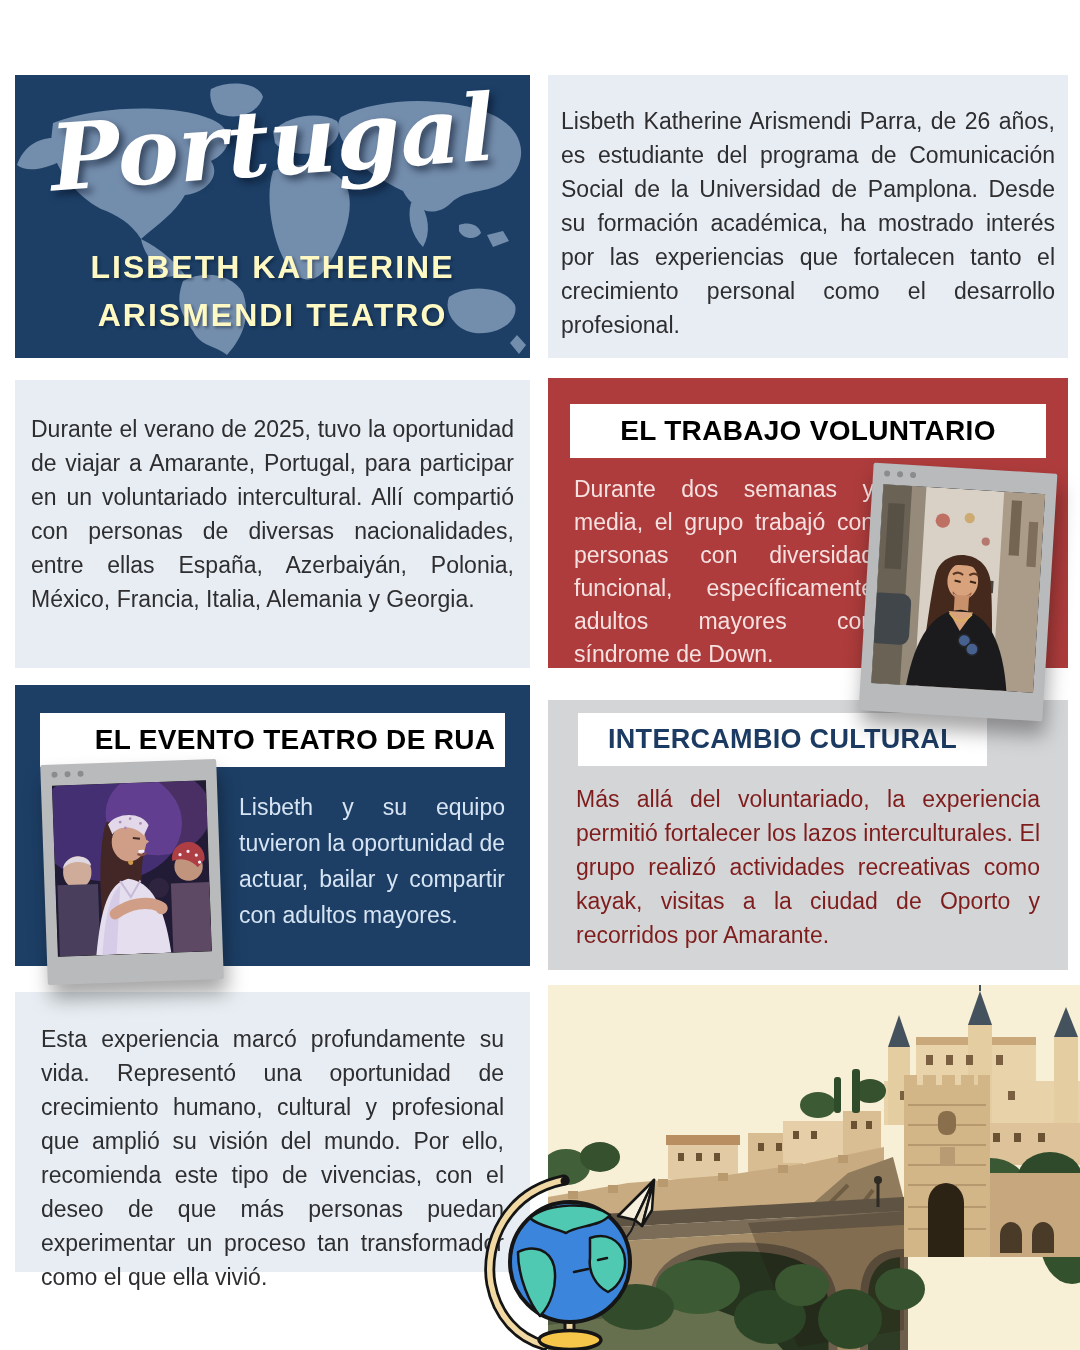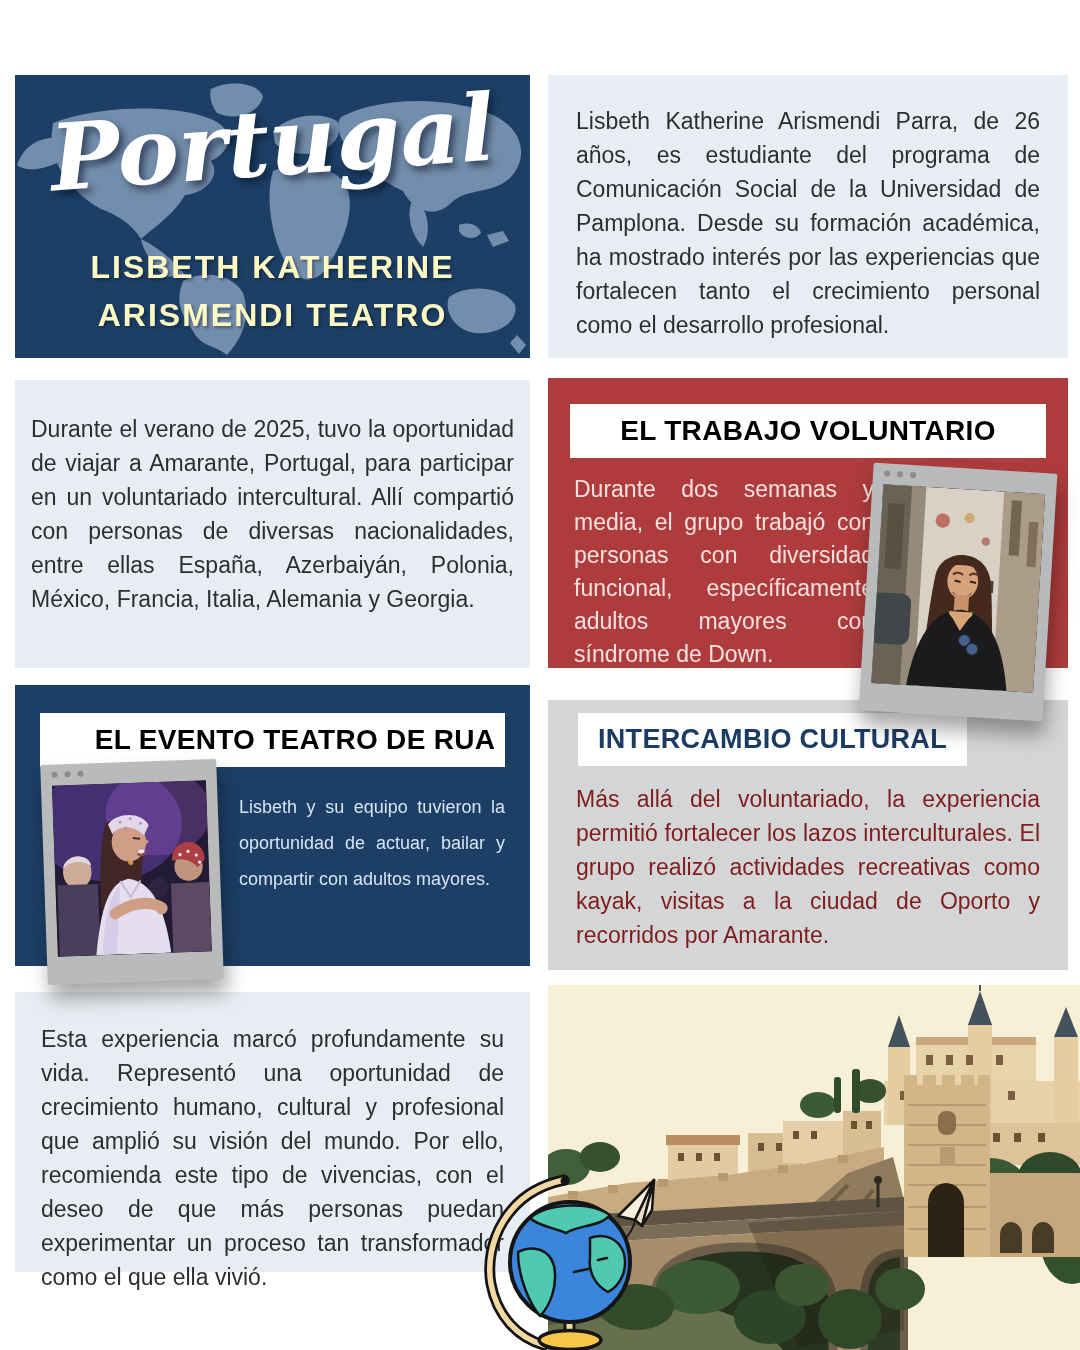--- a/index.html
+++ b/index.html
@@ -14,42 +14,42 @@
       font-family:"DejaVu Serif",serif;font-style:italic;font-weight:bold;font-size:92px;
       color:#ffffff;transform:rotate(-4deg);text-shadow:4px 5px 7px rgba(5,15,35,.55);}
   .hero .name{position:absolute;left:0;top:168px;width:100%;text-align:center;color:#fef9c3;
       font-weight:bold;font-size:32px;letter-spacing:2px;line-height:48px;
       text-shadow:2px 2px 3px rgba(5,15,35,.4);}
 
   
   .light{background:#e7edf2;}
   .graypanel{background:#d4d5d7;}
   .body-text{font-size:23px;line-height:34px;color:#2e2e31;text-align:justify;}
-  .intro{left:548px;top:75px;width:520px;height:283px;padding:29px 28px;}
+  .intro{left:548px;top:75px;width:520px;height:283px;padding:29px 13px;}
   .summer{left:15px;top:380px;width:515px;height:288px;padding:32px 16px;}
   .closing{left:15px;top:992px;width:515px;height:280px;padding:30px 26px;}
 
   
   .volunteer{left:548px;top:378px;width:520px;height:290px;background:#ae3c3c;}
   .band{background:#ffffff;height:54px;display:flex;align-items:center;justify-content:center;
         font-weight:bold;font-size:28px;color:#000000;letter-spacing:.3px;}
   .volunteer .band{margin:26px 22px 0 22px;}
   .volunteer .vtext{margin:15px 0 0 26px;width:300px;font-size:23px;line-height:33px;
         color:#f6e1e1;text-align:justify;}
 
   
   .theatre{left:15px;top:685px;width:515px;height:281px;background:#1d3f66;}
   .theatre .band{margin:28px 25px 0 25px;padding-left:45px;}
-  .theatre .ttext{margin:22px 25px 0 224px;font-size:18px;line-height:36px;
+  .theatre .ttext{margin:22px 25px 0 224px;font-size:23px;line-height:36px;
         color:#d6e4f3;text-align:justify;}
 
   
   .exchange{left:548px;top:700px;width:520px;height:270px;}
   .exchange .band2{display:inline-block;background:#ffffff;margin:13px 0 0 30px;
-        padding:11px 20px;font-weight:bold;font-size:27px;color:#1c3b62;letter-spacing:.3px;}
+        padding:11px 30px;font-weight:bold;font-size:27px;color:#1c3b62;letter-spacing:.3px;}
   .exchange .etext{margin:16px 28px 0 28px;font-size:23px;line-height:34px;
         color:#7f1d1d;text-align:justify;}
 
   
   .polaroid{position:absolute;background:#b9babc;border-radius:2px;z-index:6;
         box-shadow:3px 14px 20px rgba(0,0,0,.35);}
   .polaroid .dots{position:absolute;top:7px;left:11px;display:flex;gap:7px;}
   .polaroid .dots i{width:6px;height:6px;border-radius:50%;background:#8b8c8e;display:block;}
   .polaroid .ph{position:absolute;left:11px;right:11px;top:21px;bottom:28px;overflow:hidden;background:#222;}
   .polaroid svg{display:block;width:100%;height:100%;}

